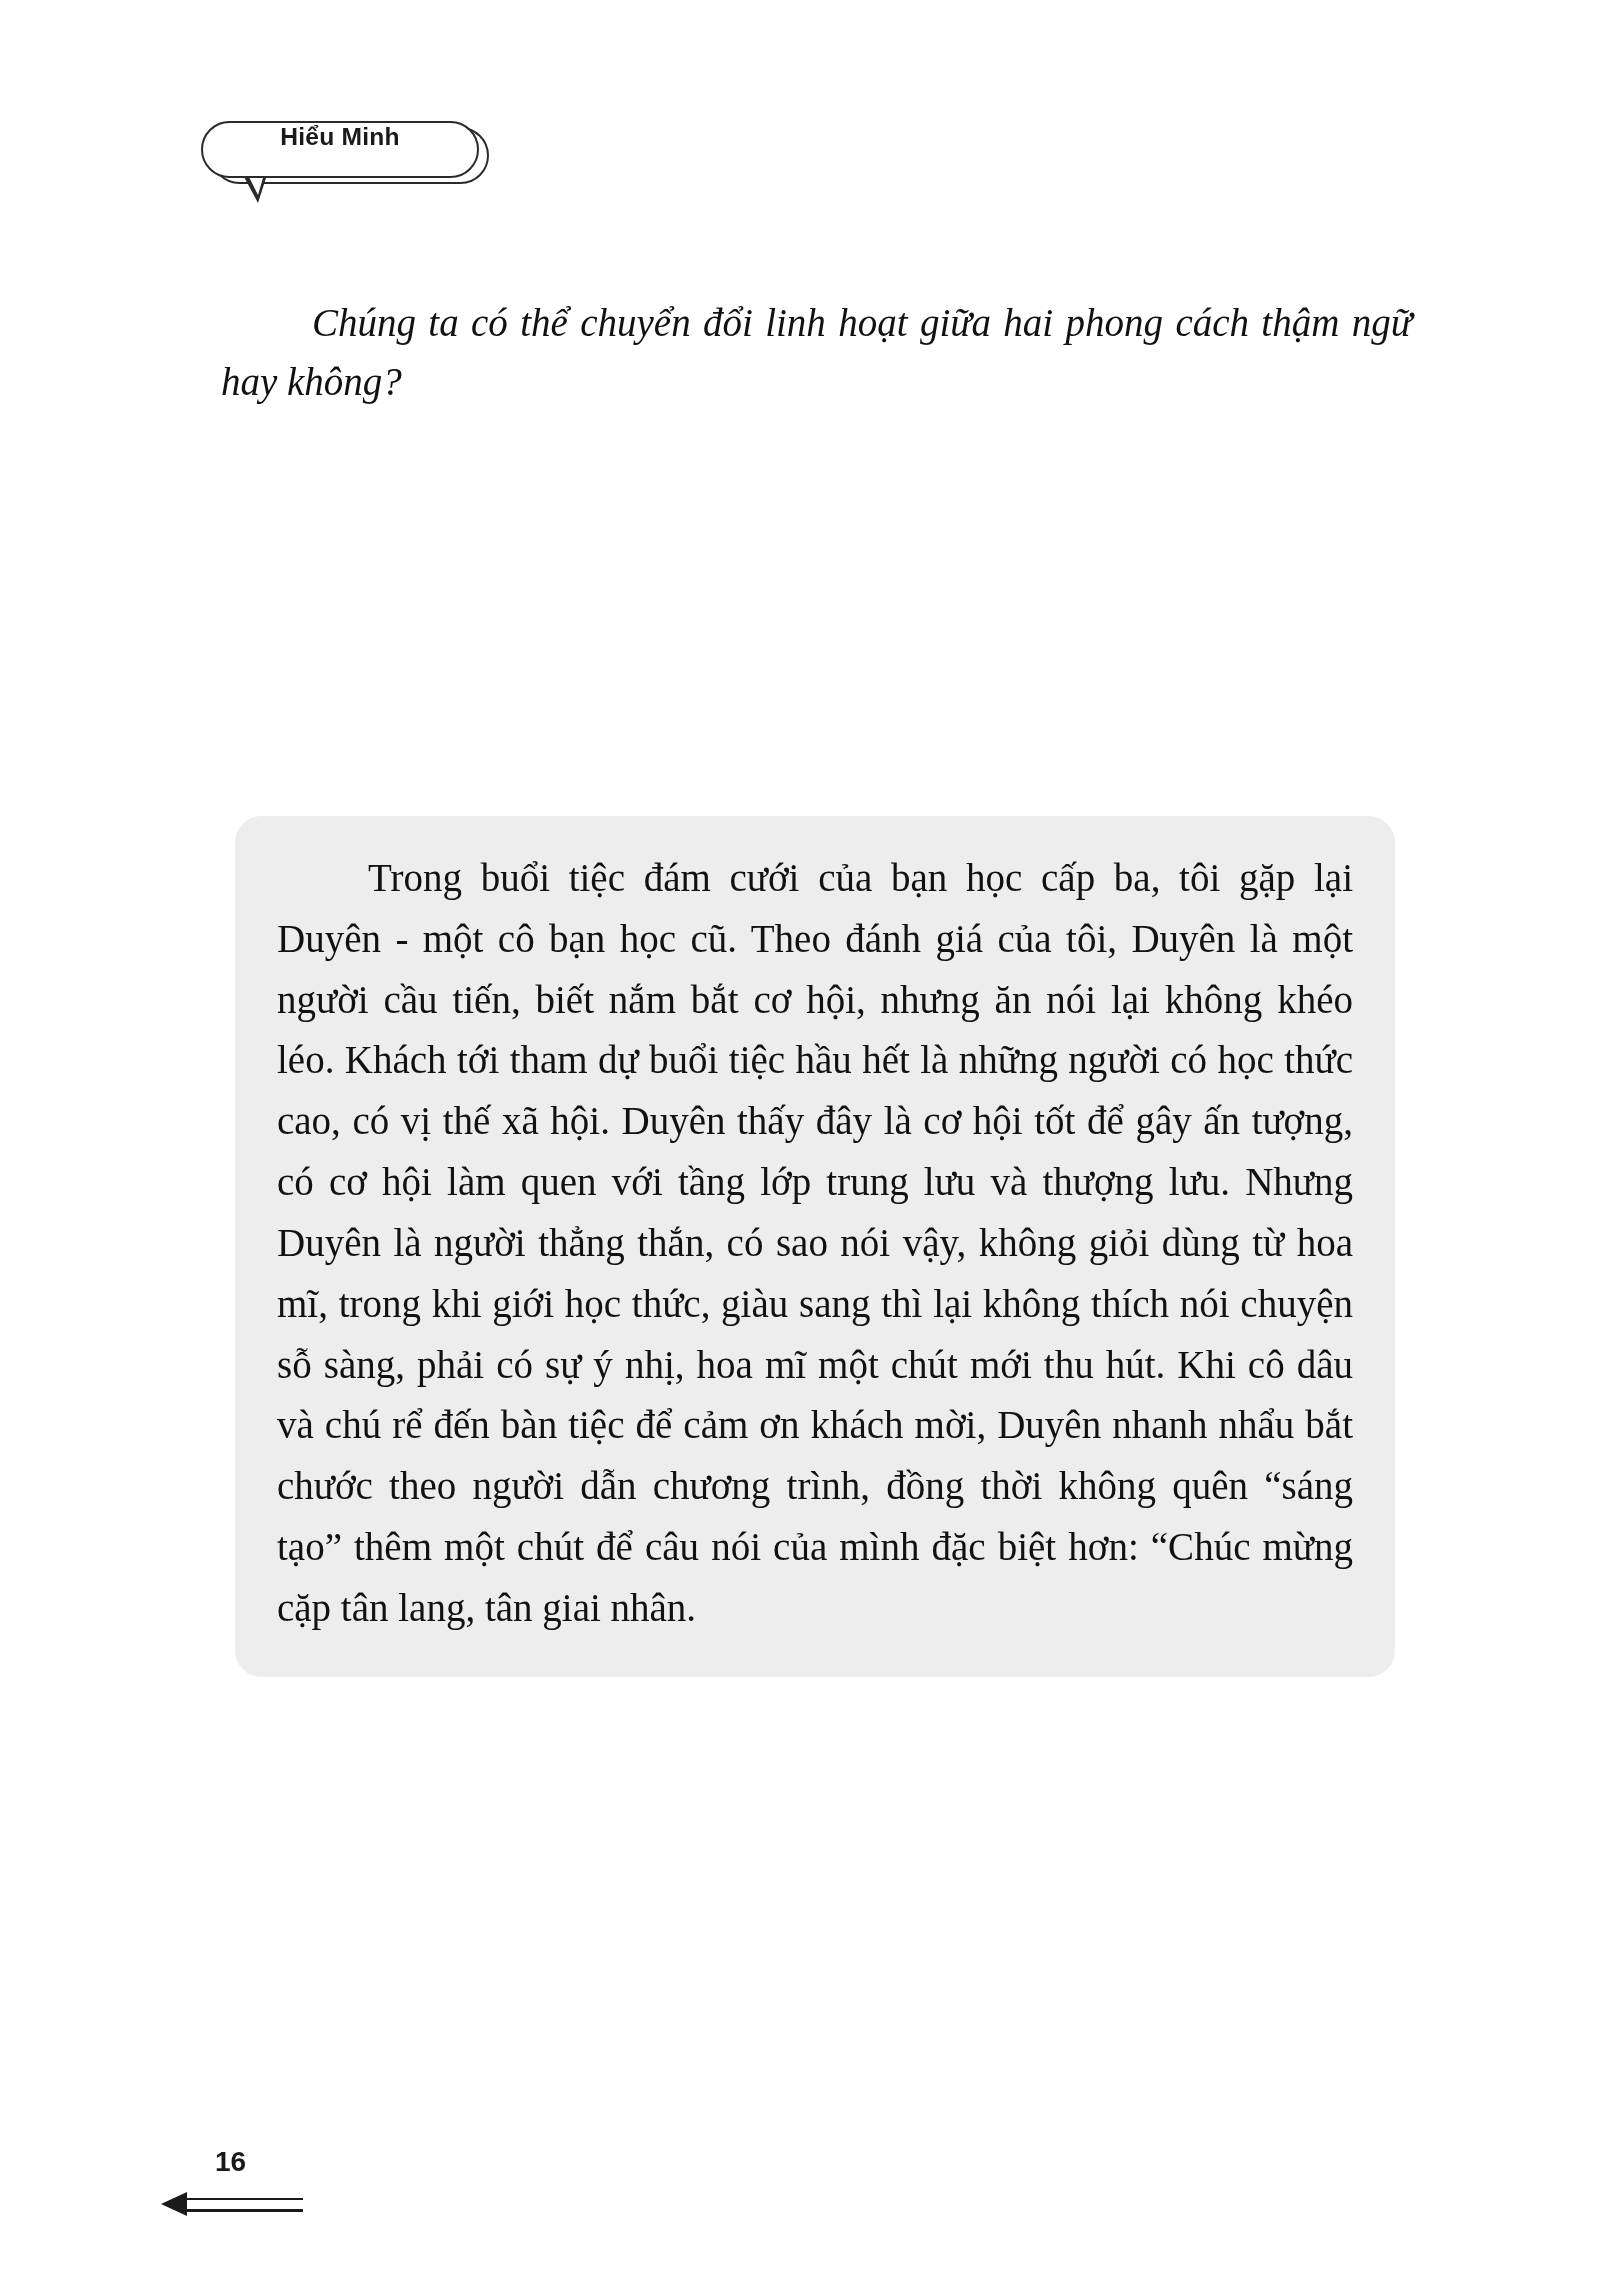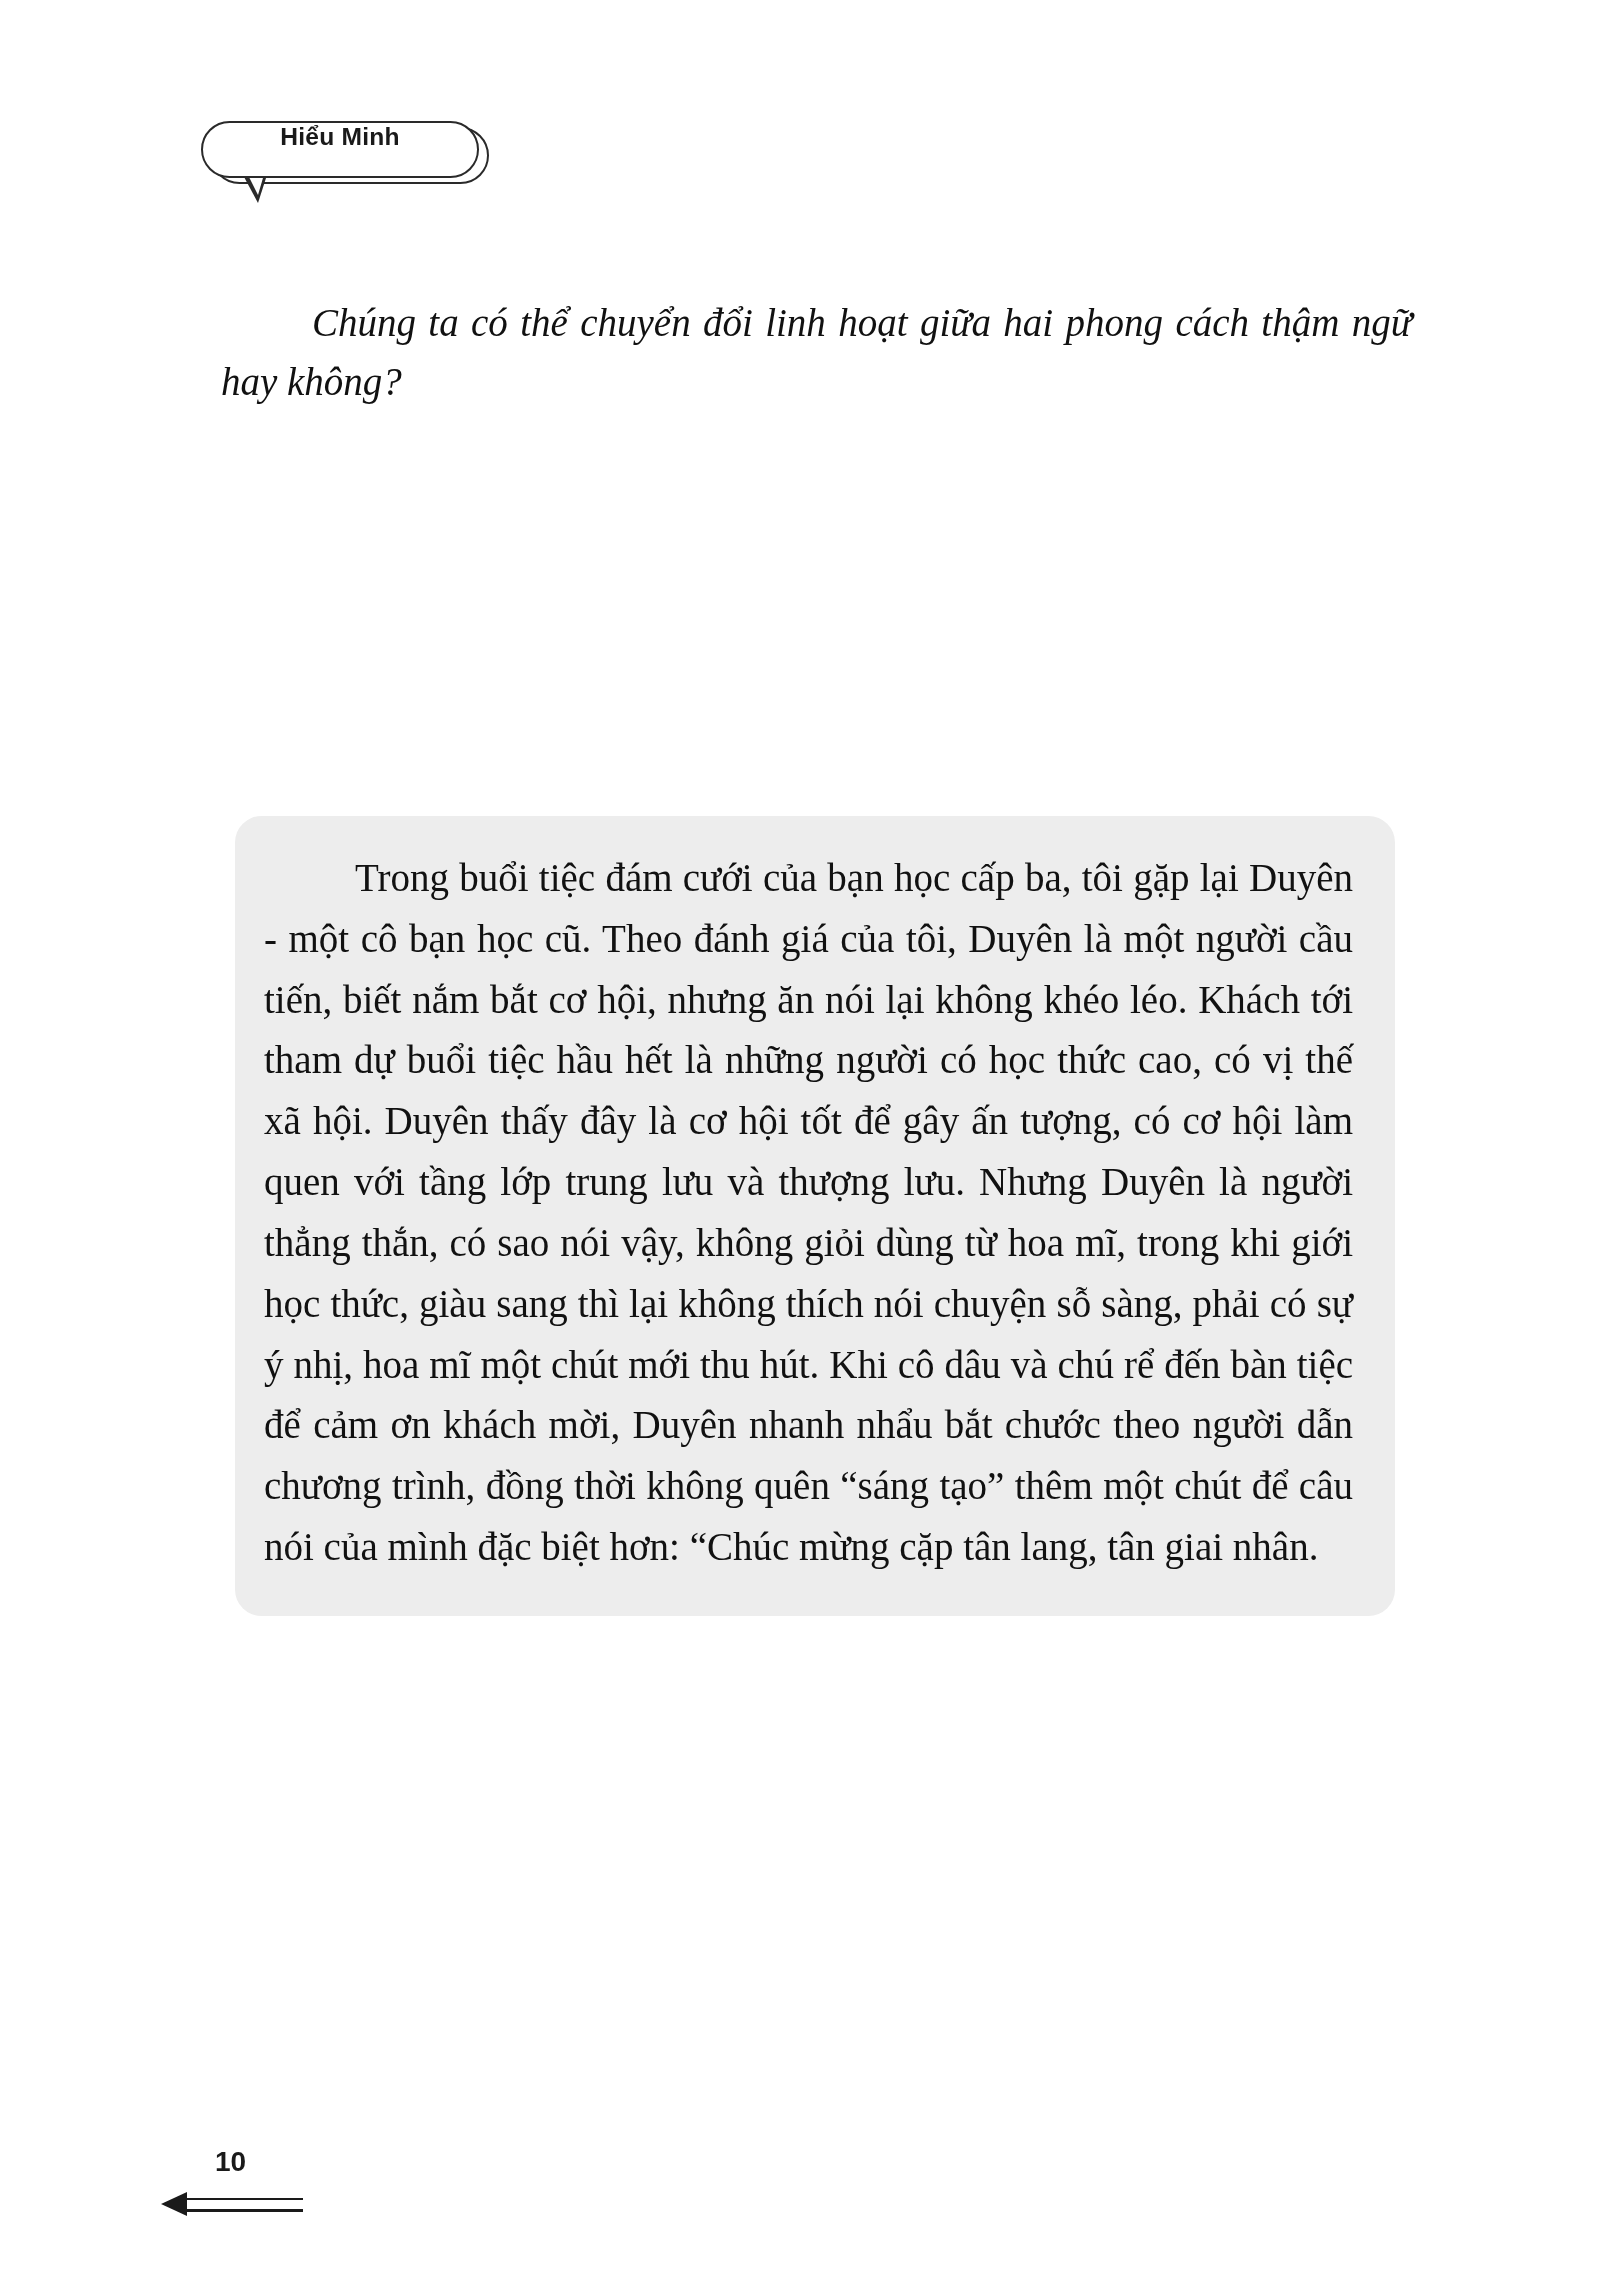--- a/index.html
+++ b/index.html
@@ -113,21 +113,21 @@
   }
 
   
   .story-box {
     position: absolute;
     left: 235px;
     top: 816px;
     width: 1160px;
     background: #ededed;
     border-radius: 26.5px;
-    padding: 32px 42px 38px 29px;
+    padding: 32px 42px 38px 42px;
     box-sizing: border-box;
   }
   .story-box p {
     margin: 0;
     font-size: 39px;
     line-height: 1.56;
     text-align: justify;
     text-indent: 91px;
     color: #111;
   }
@@ -196,20 +196,20 @@
 
 <div class="content">
   <p class="para italic">Chúng ta có thể chuyển đổi linh hoạt giữa hai phong cách thậm ngữ hay không?</p>
 </div>
 
 <div class="story-box">
   <p>Trong buổi tiệc đám cưới của bạn học cấp ba, tôi gặp lại Duyên - một cô bạn học cũ. Theo đánh giá của tôi, Duyên là một người cầu tiến, biết nắm bắt cơ hội, nhưng ăn nói lại không khéo léo. Khách tới tham dự buổi tiệc hầu hết là những người có học thức cao, có vị thế xã hội. Duyên thấy đây là cơ hội tốt để gây ấn tượng, có cơ hội làm quen với tầng lớp trung lưu và thượng lưu. Nhưng Duyên là người thẳng thắn, có sao nói vậy, không giỏi dùng từ hoa mĩ, trong khi giới học thức, giàu sang thì lại không thích nói chuyện sỗ sàng, phải có sự ý nhị, hoa mĩ một chút mới thu hút. Khi cô dâu và chú rể đến bàn tiệc để cảm ơn khách mời, Duyên nhanh nhẩu bắt chước theo người dẫn chương trình, đồng thời không quên “sáng tạo” thêm một chút để câu nói của mình đặc biệt hơn: “Chúc mừng cặp tân lang, tân giai nhân.</p>
 </div>
 
 <div class="footer">
-  <span class="page-num">10</span>
+  <span class="page-num">16</span>
   <div class="arrow-wrap">
     <div class="arrow-head"></div>
     <div class="arrow-line-top"></div>
     <div class="arrow-line-bottom"></div>
   </div>
 </div>
 
 
 </body></html>

